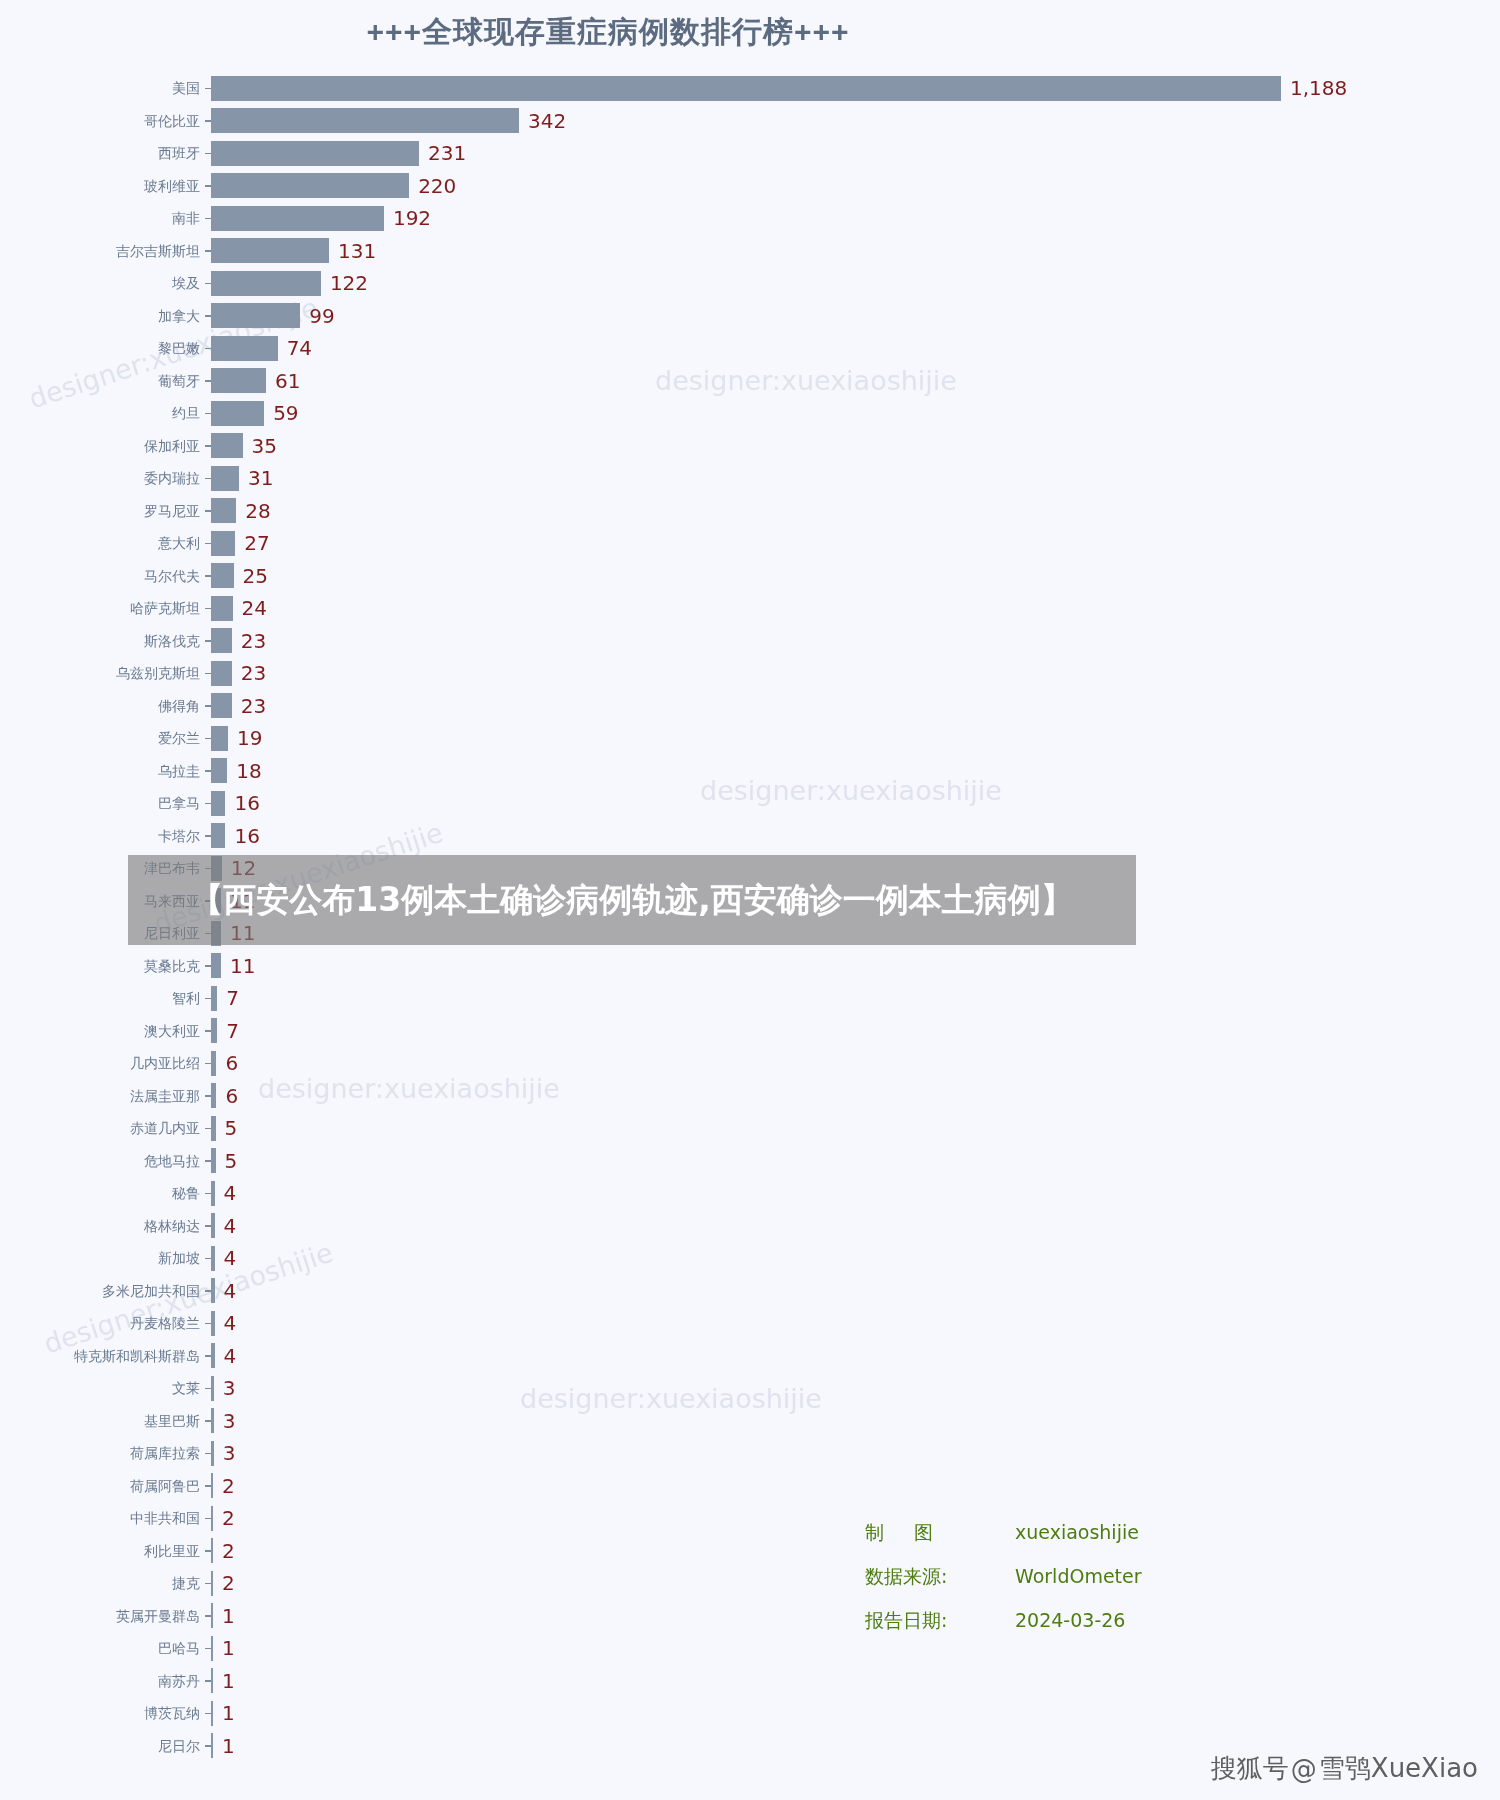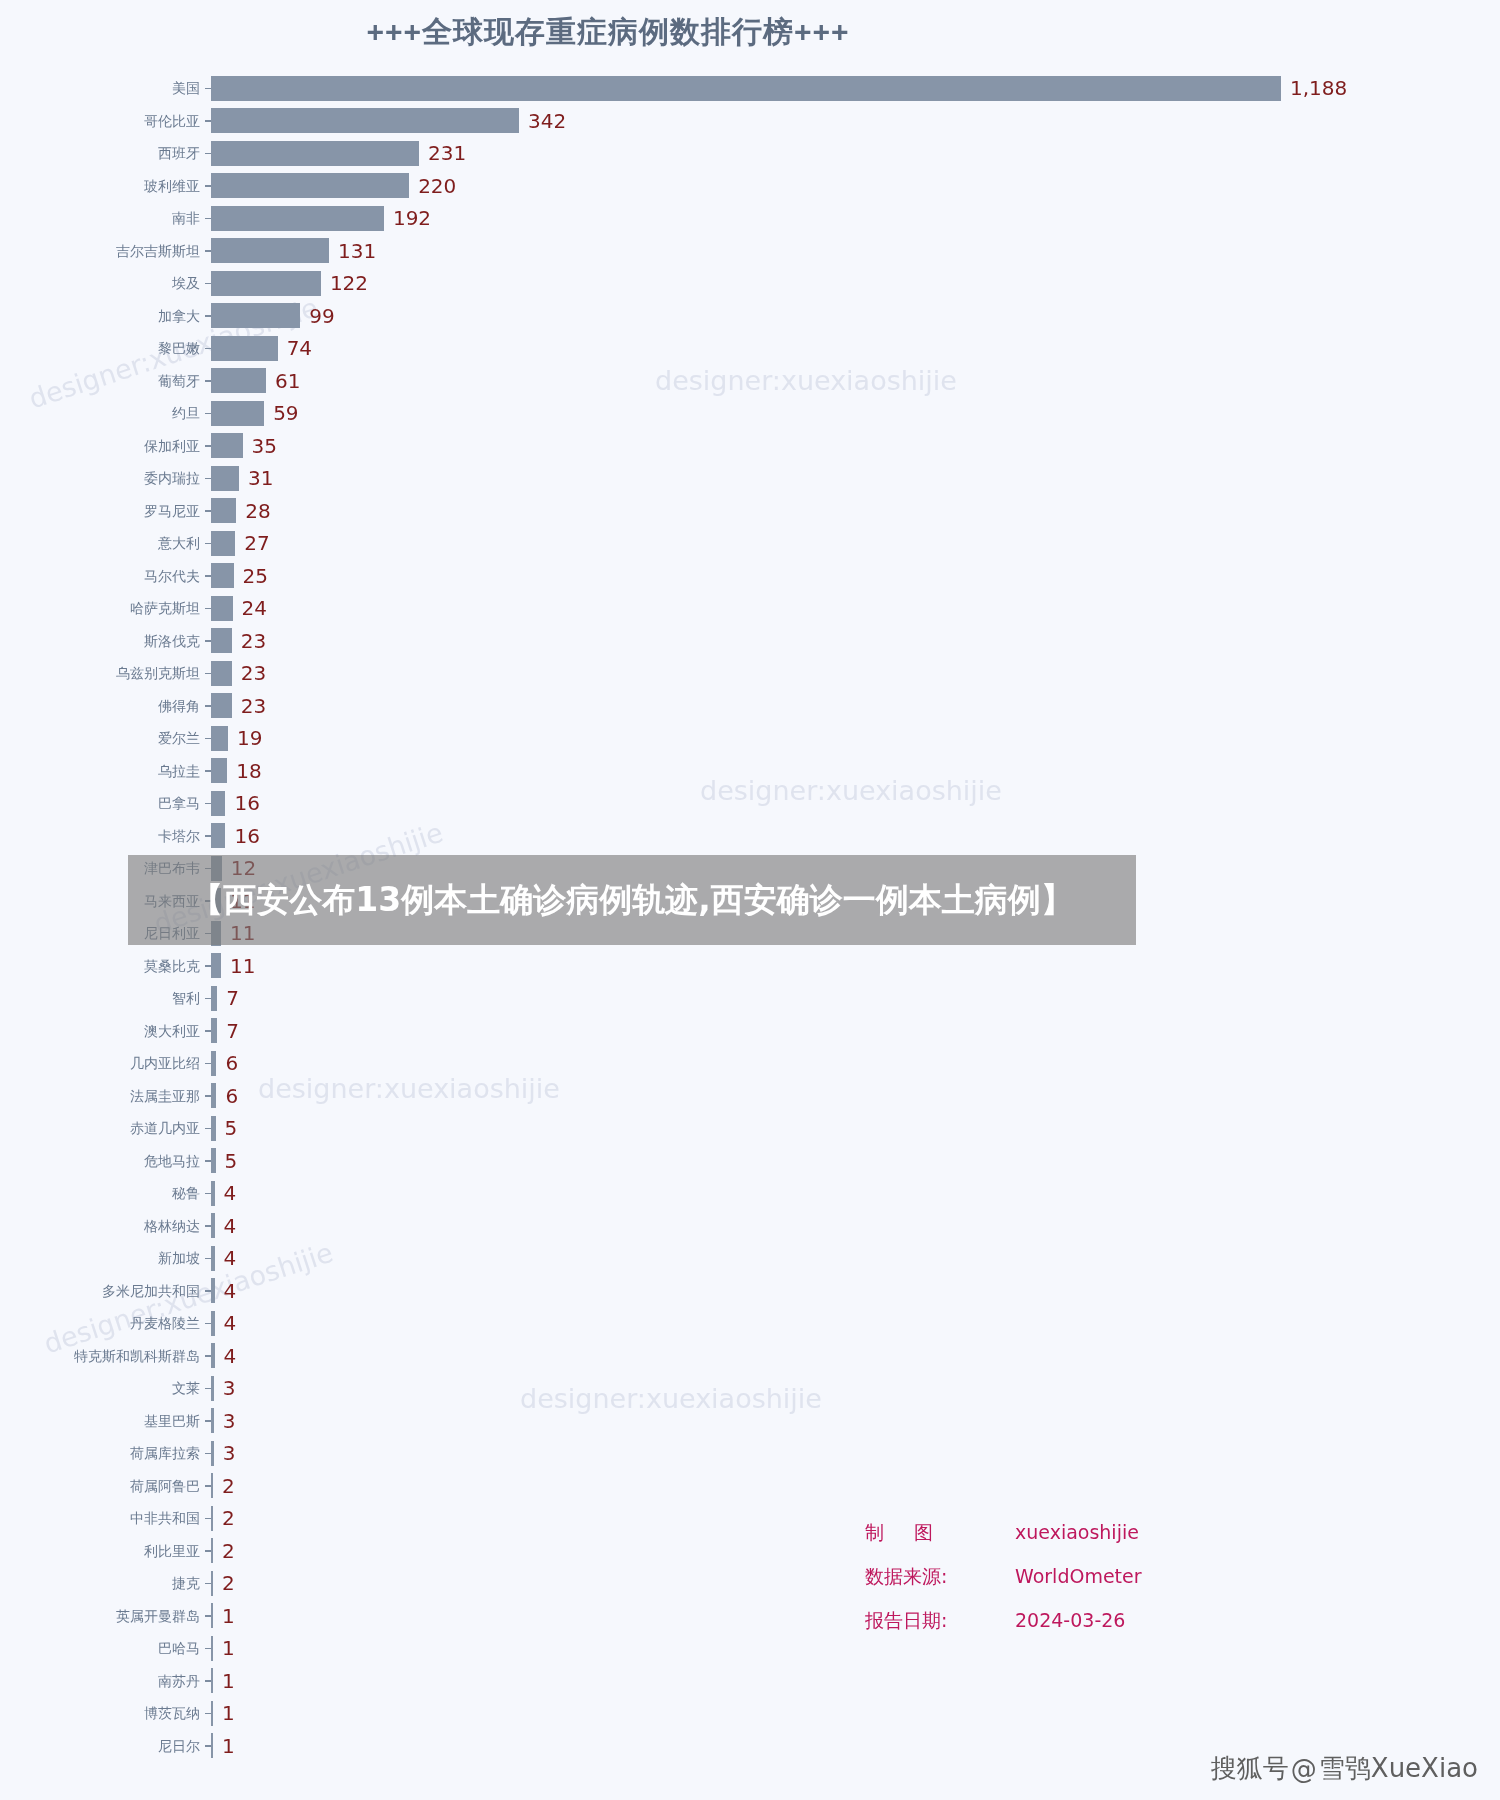--- a/index.html
+++ b/index.html
@@ -77,21 +77,21 @@
     margin-left:9px;
     white-space:nowrap;
     font-family:"DejaVu Sans",sans-serif;
   }
 
   
   .credits{
     position:absolute;
     left:865px;top:1510px;
     z-index:3;
-    font-size:19px;color:#be185d;
+    font-size:19px;color:#4d7c0f;
     line-height:44px;
     font-family:"DejaVu Sans",sans-serif;
   }
   .credits .line{display:flex;}
   .credits .k{width:118px;flex:0 0 118px;}
   .credits .k.spaced{letter-spacing:30px;}
   .credits .v{white-space:nowrap;margin-left:32px;}
 
   
   .overlay-banner{

